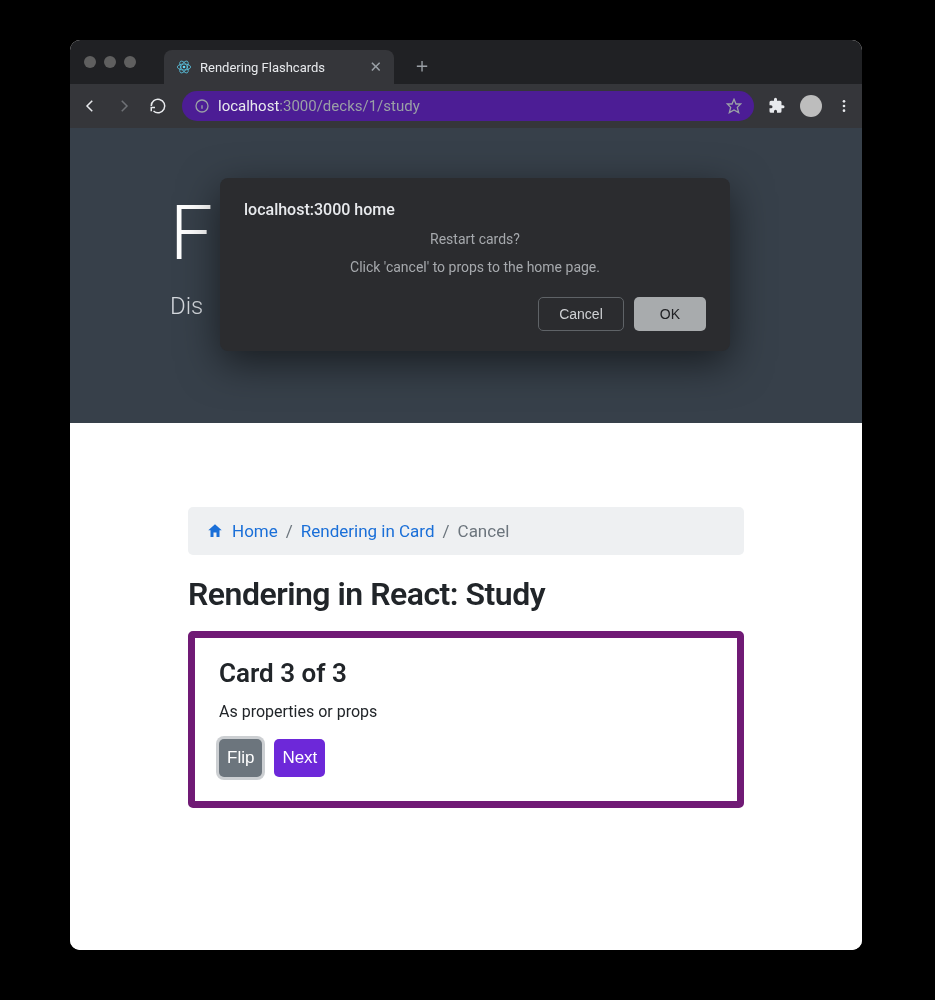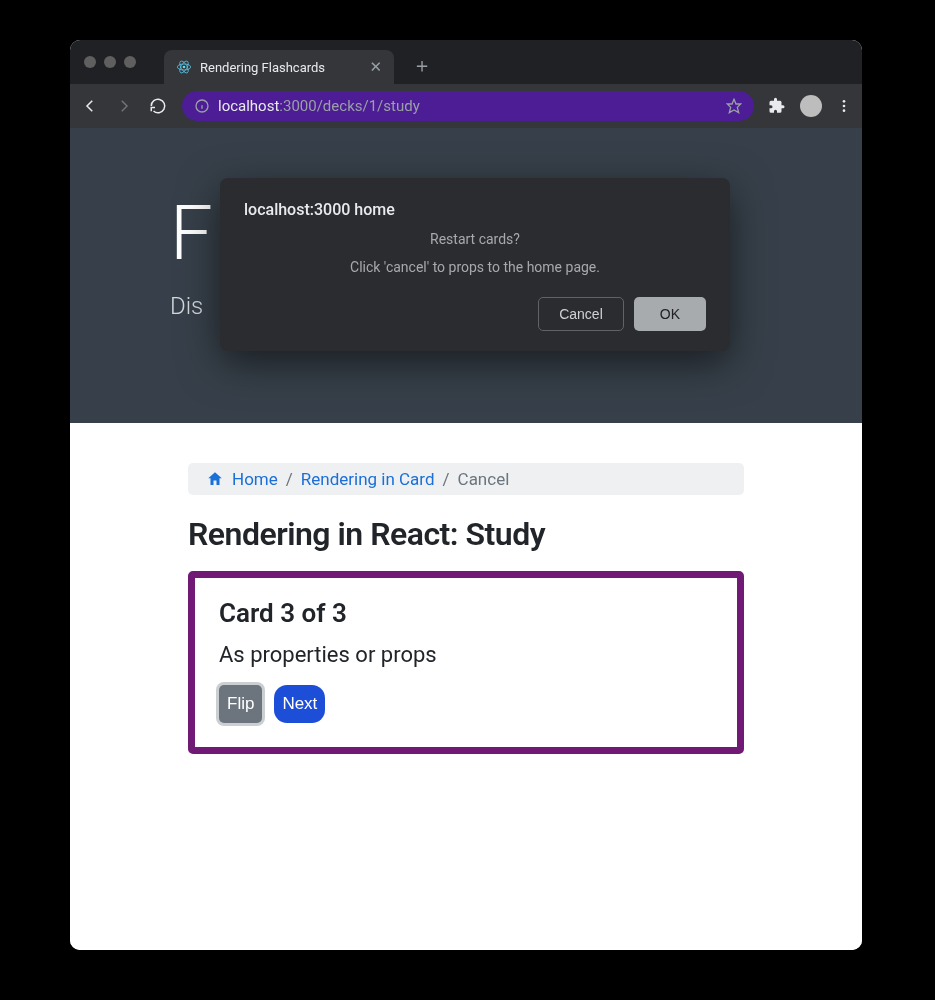--- a/index.html
+++ b/index.html
@@ -90,55 +90,56 @@
     color: #fff;
     height: 295px;
     padding: 60px 100px 0 100px;
   }
   .header-banner h1 { font-size: 76px; font-weight: 300; letter-spacing: -1px; }
   .header-banner p { font-size: 24px; font-weight: 300; margin-top: 14px; color:#d5d9de;}
   .content { padding: 40px 118px; }
   .breadcrumb {
     background: #eef0f2;
     border-radius: 5px;
-    padding: 6px 18px;
+    padding: 14px 18px;
     display: flex;
     align-items: center;
     gap: 8px;
     font-size: 17px;
+    margin-top: 44px;
   }
   .breadcrumb a { color: #1a6fd8; text-decoration: none; cursor:pointer;}
   .breadcrumb .sep { color: #6c757d; }
   .breadcrumb .current { color: #6c757d; }
   .home-icon { display:inline-flex; align-items:center; }
   .page-title {
     font-size: 32px;
     font-weight: 600;
     margin: 20px 0 18px 0;
     color: #212529;
     letter-spacing: -0.5px;
   }
   .card {
     border: 7px solid #701a75;
     border-radius: 5px;
     padding: 20px 24px 24px 24px;
   }
   .card h2 { font-size: 26px; font-weight:600; color:#212529; margin-bottom: 14px; }
-  .card p { font-size: 22px; color:#212529; margin-bottom: 18px; }
+  .card p { font-size: 16px; color:#212529; margin-bottom: 18px; }
   .btn {
     display: inline-block;
     padding: 9px 8px;
     border-radius: 5px;
     font-size: 17px;
     border: none;
     cursor: pointer;
     color: #fff;
   }
   .btn-secondary { background:#6c757d; box-shadow: 0 0 0 3px rgba(108,117,125,0.35); margin-right:8px;}
-  .btn-primary { background:#1d4ed8;border-radius:13px; }
+  .btn-primary { background:#6d28d9; }
   
   .dialog {
     position: absolute;
     top: 50px;
     left: 150px;
     width: 510px;
     background: #2b2c2f;
     border-radius: 8px;
     box-shadow: 0 12px 40px rgba(0,0,0,0.55);
     padding: 22px 24px 20px 24px;

